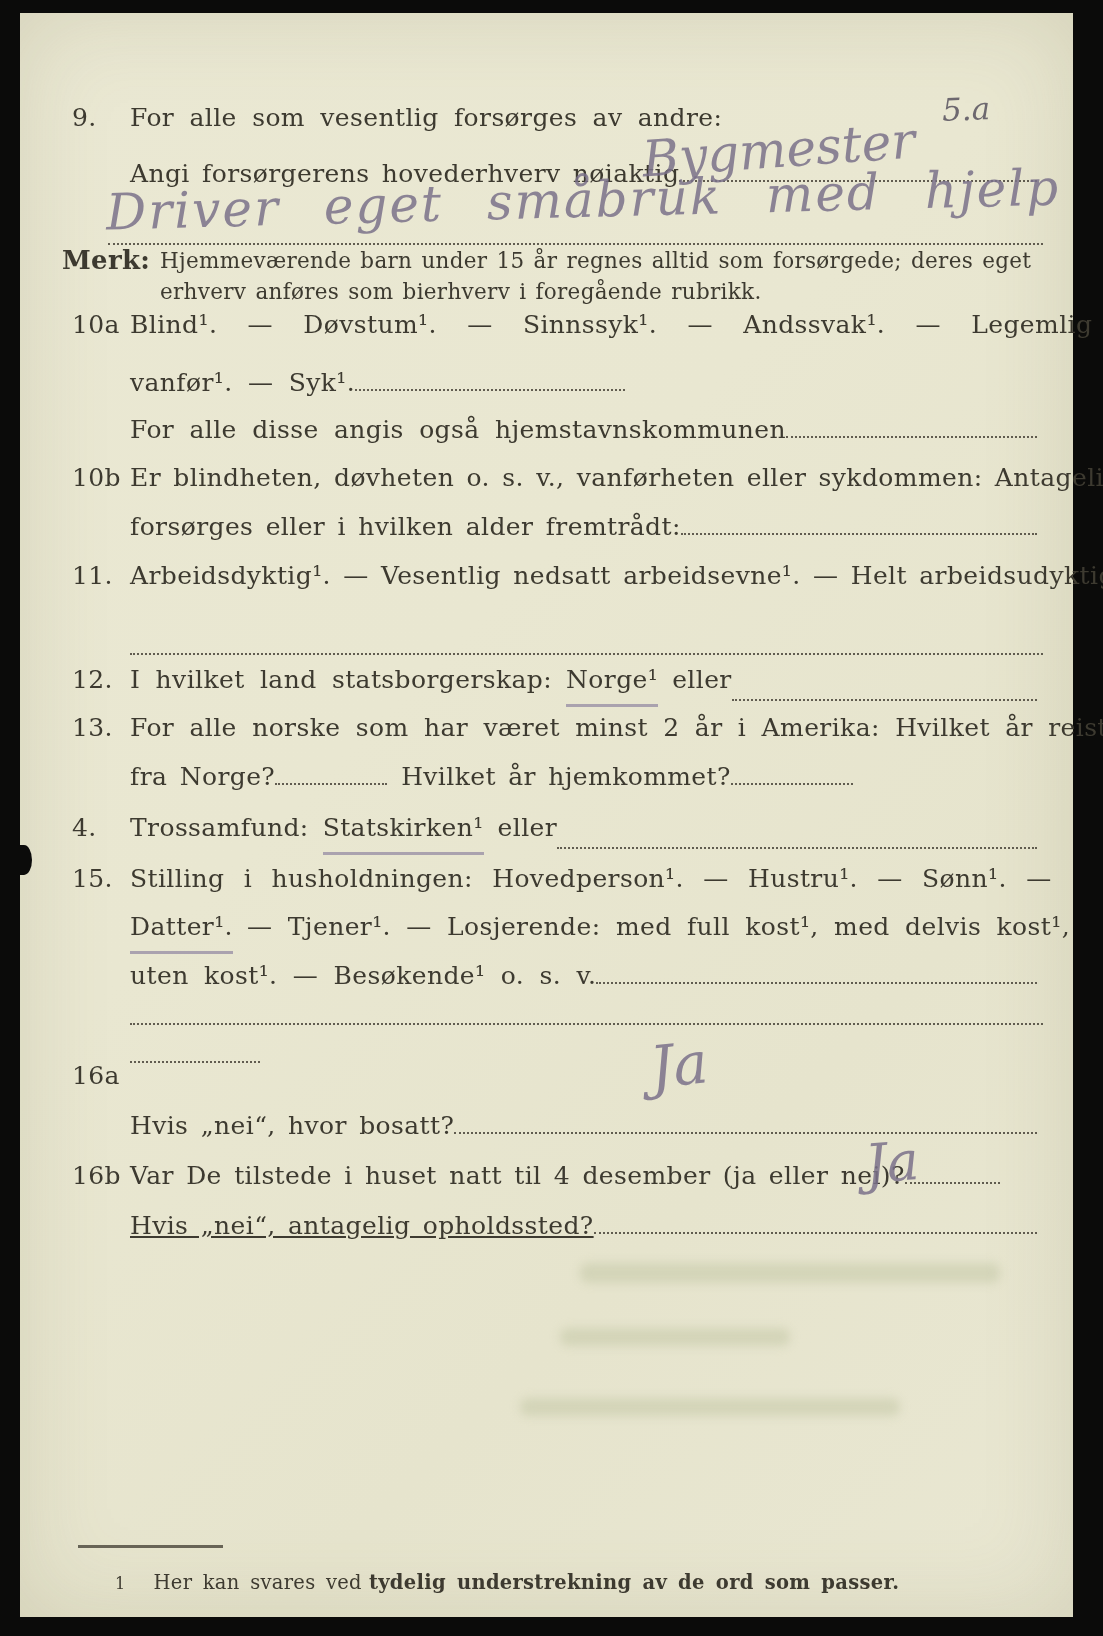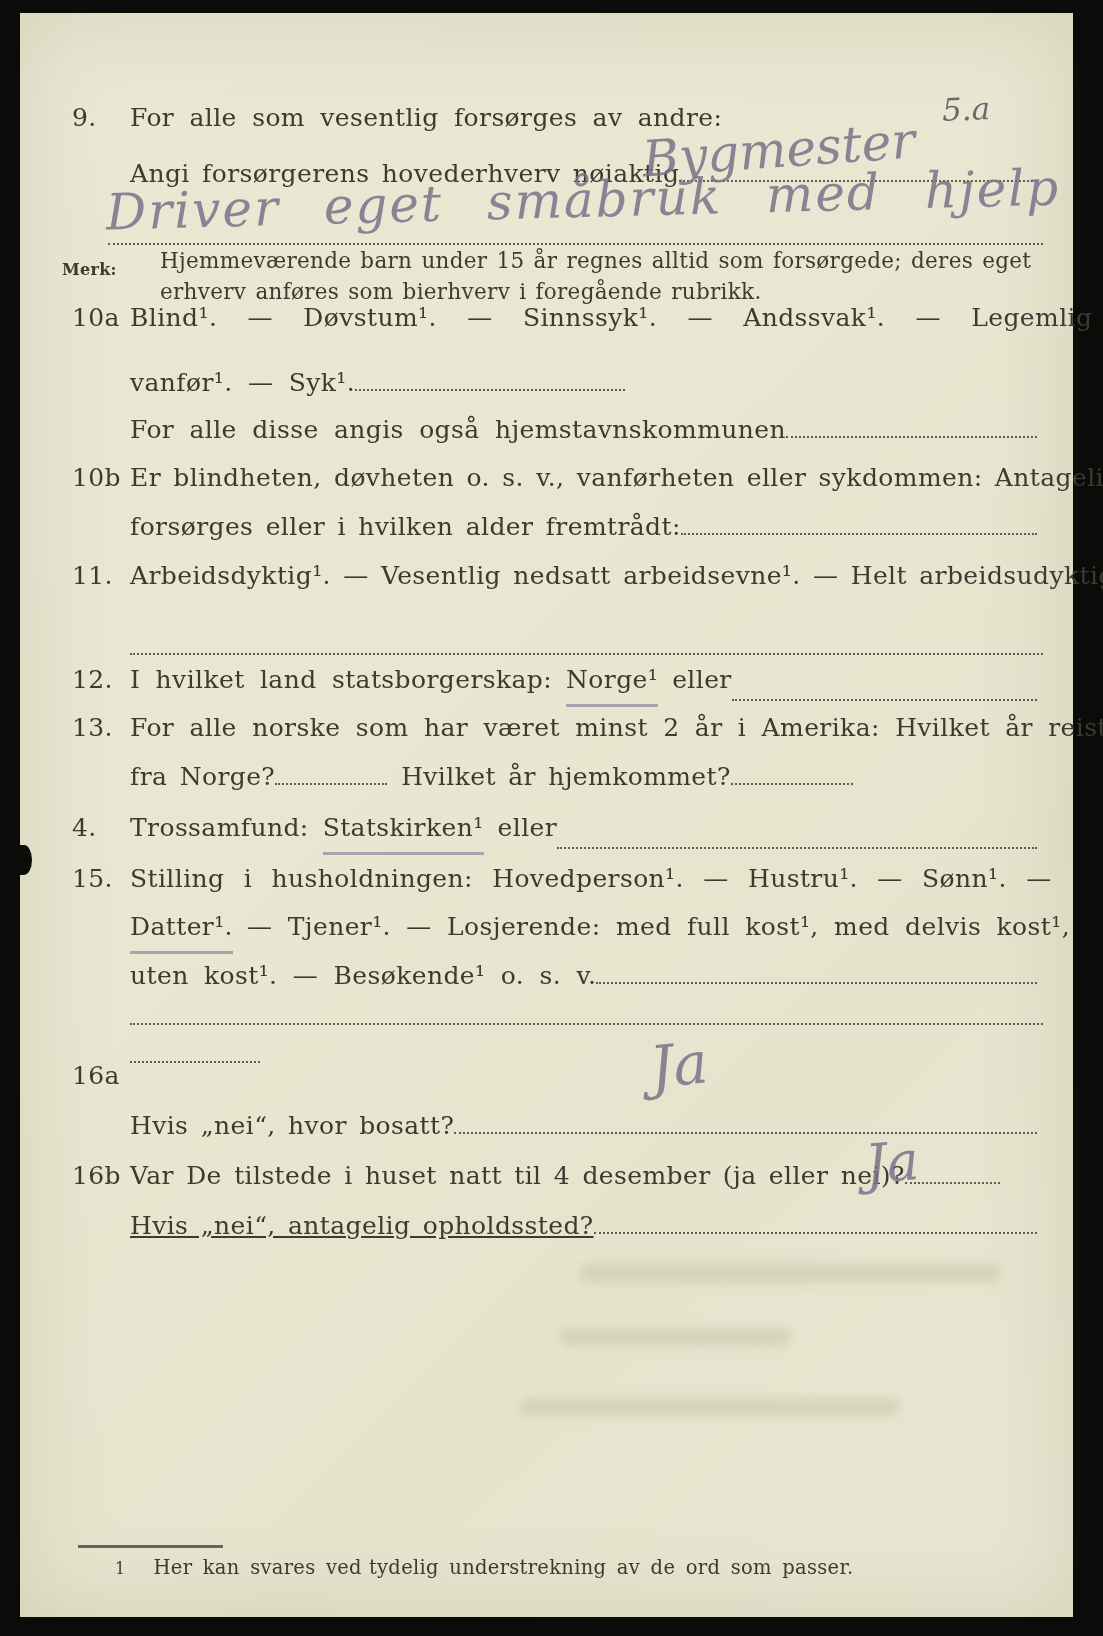--- a/index.html
+++ b/index.html
@@ -38,34 +38,34 @@
   .ws-wide{word-spacing:22px;}
   .ws-med{word-spacing:11px;}
   .ws-sm{word-spacing:7px;}
   .dotline{position:absolute;border-top:2px dotted rgba(62,58,47,0.8);height:0;}
   .penciline{display:inline-block;border-bottom:3px solid rgba(128,116,152,0.6);padding-bottom:10px;}
   .merkblock{
     position:absolute;left:140px;right:40px;
     font-size:21.5px;color:#3d3a30;letter-spacing:0.3px;word-spacing:2px;
     line-height:31px;white-space:normal;
   }
-  .merklabel{position:absolute;left:-98px;top:9px;font-weight:bold;font-size:16px;}
+  .merklabel{position:absolute;left:-98px;top:0;font-weight:bold;font-size:26px;}
   .hand{
     position:absolute;
     font-family:"DejaVu Serif", serif;font-style:italic;
     color:rgba(122,113,138,0.85);
     white-space:nowrap;
   }
   .footrow{
     position:absolute;left:95px;right:60px;
     font-size:19.5px;color:#3d3a30;letter-spacing:0.3px;word-spacing:4px;
     display:flex;align-items:baseline;white-space:nowrap;
   }
   .footmark{flex:0 0 auto;margin-right:28px;font-size:16px;}
-  .footbold{font-weight:normal;}
+  .footbold{font-weight:bold;margin-top:15px;}
   .smudge{position:absolute;filter:blur(5px);background:rgba(197,200,168,0.55);border-radius:8px;}
   .notch{position:absolute;background:#0b0b0a;border-radius:0 60% 60% 0;}
 </style>
 </head>
 <body>
 
 <div class="scan">
   <div class="paper">
 
     <div class="row ws-sm" style="top:90px;">
@@ -80,21 +80,21 @@
 
     <div class="hand" style="left:622px;top:108px;font-size:50px;transform:rotate(-4deg);">Bygmester</div>
     <div class="hand" style="left:86px;top:158px;font-size:50px;transform:rotate(-1.5deg);word-spacing:26px;letter-spacing:2px;">Driver eget småbruk med hjelp</div>
     <div class="hand" style="left:922px;top:78px;font-size:31px;transform:rotate(-2deg);color:rgba(95,90,100,0.9);">5.a</div>
 
     <div class="merkblock" style="top:232px;">
       <span class="merklabel">Merk:</span>
       <span>Hjemmeværende barn under 15 år regnes alltid som forsørgede; deres eget erhverv anføres som bierhverv i foregående rubrikk.</span>
     </div>
 
-    <div class="row ws-wide" style="top:290px;">
+    <div class="row ws-wide" style="top:297px;">
       <span class="num">10a</span>
       <span>Blind¹. — Døvstum¹. — Sinnssyk¹. — Andssvak¹. — Legemlig</span>
     </div>
     <div class="row ws-sm" style="top:355px;">
       <span>vanfør¹. — Syk¹.</span>
       <span class="fill-fixed" style="width:270px;"></span>
     </div>
     <div class="row ws-sm" style="top:402px;">
       <span>For alle disse angis også hjemstavnskommunen</span>
       <span class="fill"></span>

